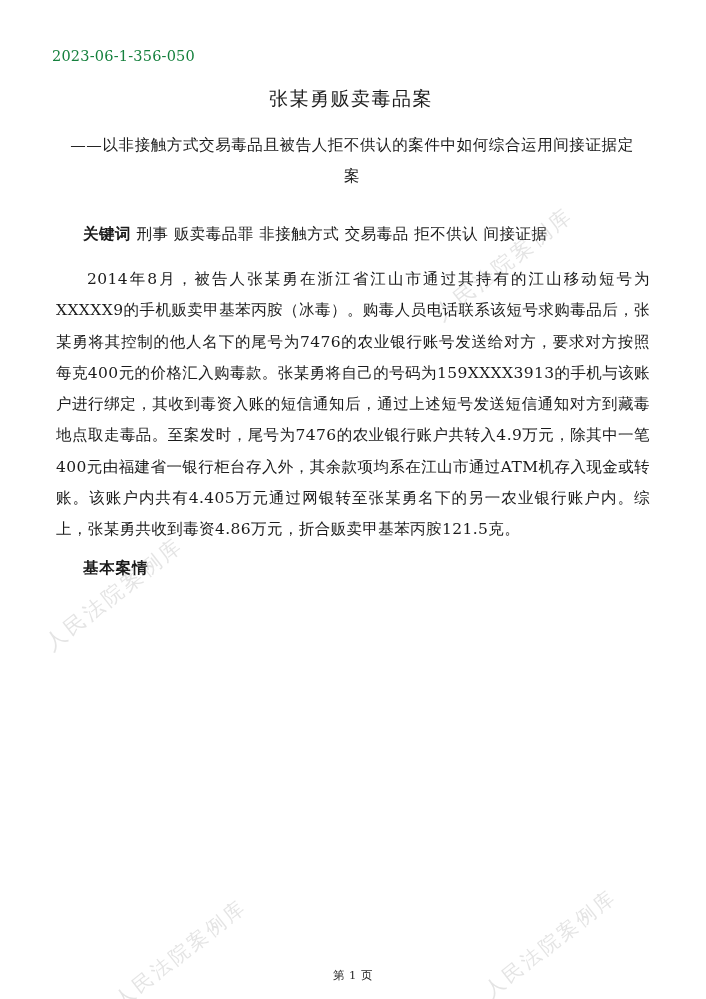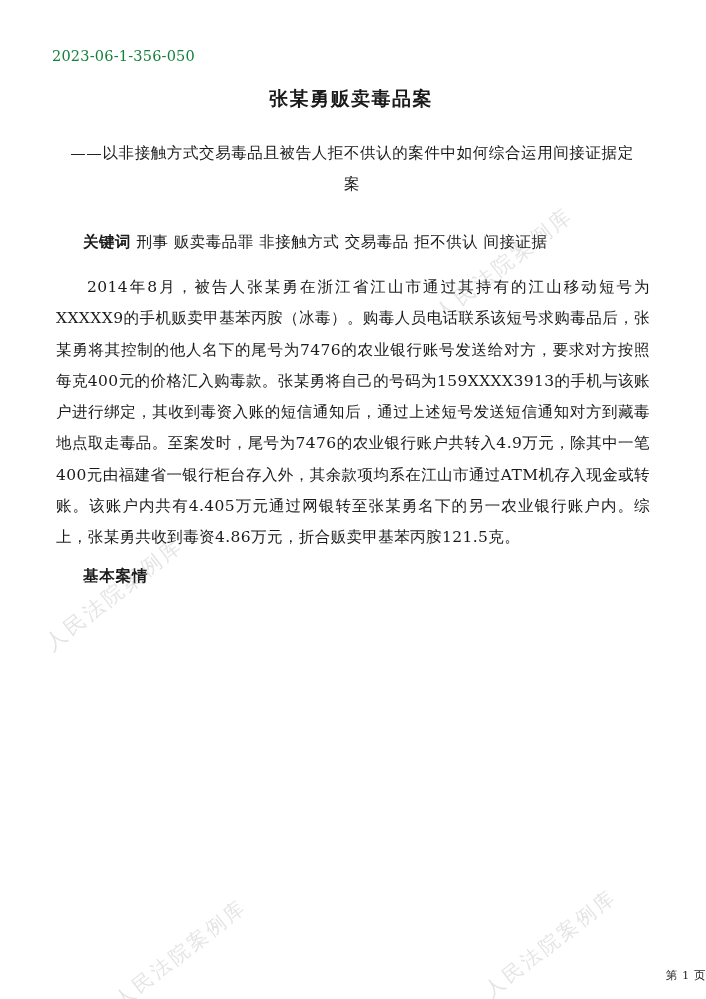--- a/index.html
+++ b/index.html
@@ -24,23 +24,23 @@
   .doc-id {
     font-size: 14.5px;
     letter-spacing: 0.2px;
     color: #15803d;
     margin: 0 0 22px 0;
     font-family: "DejaVu Serif", "Liberation Serif", serif;
   }
   .doc-title {
     text-align: center;
     font-size: 19px;
-    font-weight: bold;
+    font-weight: normal;
     letter-spacing: 1.5px;
-    margin: 0 0 26px 0;
+    margin: 0 0 18px 0;
   }
   .doc-subtitle {
     text-align: center;
     font-size: 15.5px;
     line-height: 2.0;
     letter-spacing: 0.6px;
     margin: 0 16px 26px 18px;
   }
   .keywords {
     font-size: 15.5px;
@@ -67,21 +67,21 @@
     text-align: justify;
     text-justify: inter-ideograph;
     margin: 0 0 2px 4px;
   }
   .spacer-sm { height: 10px; }
   .footer {
     position: absolute;
     left: 0;
     right: 0;
     bottom: 16px;
-    text-align: right;
+    text-align: center;
     font-size: 11.5px;
     color: #2b2b2b;
     letter-spacing: 0.5px;
   }
   
   .wm {
     position: absolute;
     font-size: 21px;
     color: rgba(120,120,120,0.20);
     letter-spacing: 3px;

